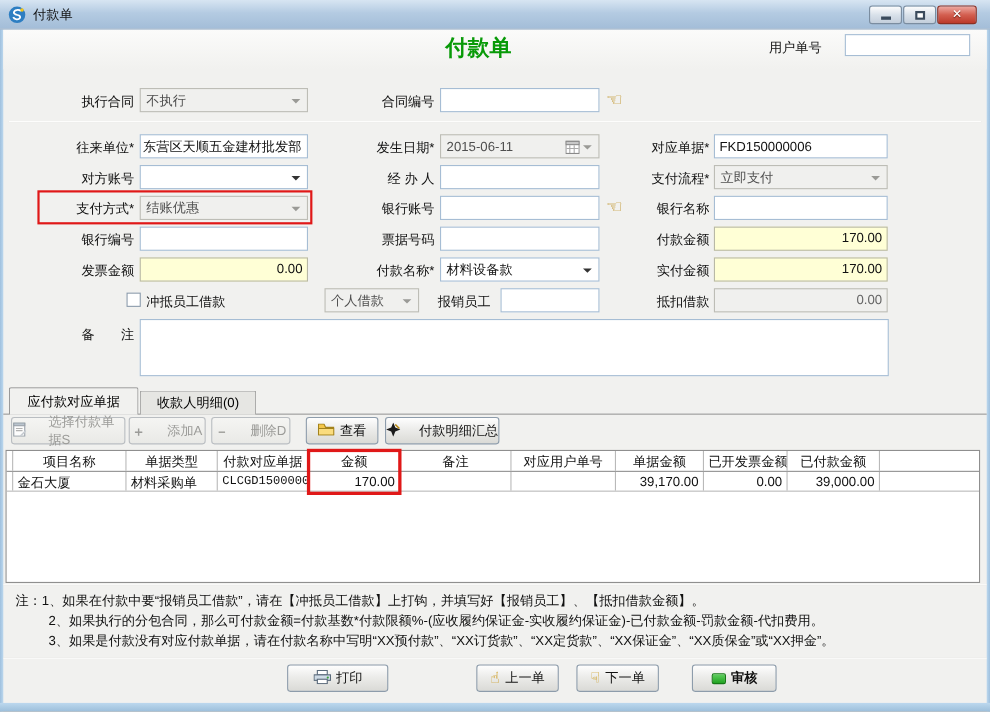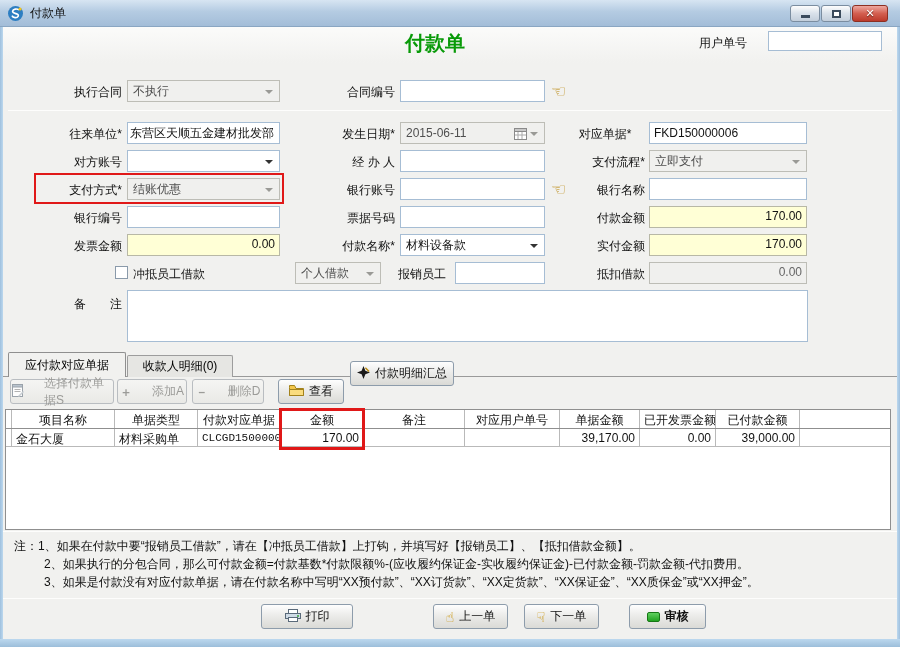--- a/index.html
+++ b/index.html
@@ -121,21 +121,21 @@
       <svg width="13" height="13" viewBox="0 0 13 13">
           <rect x="0.5" y="1.5" width="12" height="11" fill="#fff" stroke="#8a8a8a"></rect>
           <rect x="0.5" y="1.5" width="12" height="3" fill="#c8c8c8" stroke="#8a8a8a"></rect>
           <line x1="4" y1="5" x2="4" y2="12" stroke="#aaa"></line>
           <line x1="8" y1="5" x2="8" y2="12" stroke="#aaa"></line>
           <line x1="1" y1="8" x2="12" y2="8" stroke="#aaa"></line>
         </svg>
     </span>
     <span class="arr"></span>
   </div>
-  <div class="lbl" style="left:565px;top:126px;width:80px;text-align:center;">对应单据*</div>
+  <div class="lbl" style="left:565px;top:126px;width:80px;">对应单据*</div>
   <input class="fld" style="left: 649px; top: 122px; width: 158px;" value="FKD150000006">
 
   <div class="lbl" style="left:30px;top:154px;width:92px;">对方账号</div>
   <div class="combo" style="left:127px;top:150px;width:153px;">
     <span></span>
       <span class="arr"></span>
   </div>
   <div class="lbl" style="left:300px;top:154px;width:95px;">经 办 人</div>
   <input class="fld" style="left: 400px; top: 150px; width: 145px;" value="">
   <div class="lbl" style="left:565px;top:154px;width:80px;">支付流程*</div>
@@ -214,21 +214,21 @@
     <span class="glyph" style="font-weight:bold;">－</span>
     <span>删除D</span>
   </div>
   <div class="btn" style="left:278px;top:379px;width:66px;">
     <span><svg width="15" height="11" viewBox="0 0 15 11">
           <path d="M0.5 2.5 L0.5 10.5 L14.5 10.5 L14.5 3.5 L7 3.5 L5.5 0.5 L0.5 0.5 Z" fill="#f3c64a" stroke="#a3821c"></path>
           <path d="M0.5 4.5 L14.5 4.5 L14.5 10.5 L0.5 10.5 Z" fill="#fadc7e" stroke="#a3821c"></path>
         </svg></span>
     <span>查看</span>
   </div>
-  <div class="btn" style="left:350px;top:361px;width:104px;">
+  <div class="btn" style="left:350px;top:379px;width:104px;justify-content:space-between;">
     <span><svg width="13" height="13" viewBox="0 0 14 14">
           <polygon points="7,0 9,5 14,7 9,9 7,14 5,9 0,7 5,5" fill="#1a1a1a"></polygon>
           <line x1="9" y1="2" x2="13" y2="6" stroke="#b8860b" stroke-width="1.5"></line>
         </svg></span>
     <span>付款明细汇总</span>
   </div>
 
   <div class="grid">
     <div class="gr-head">
       <div class="gc" style="left:0;width:6px;padding:0;"></div>

